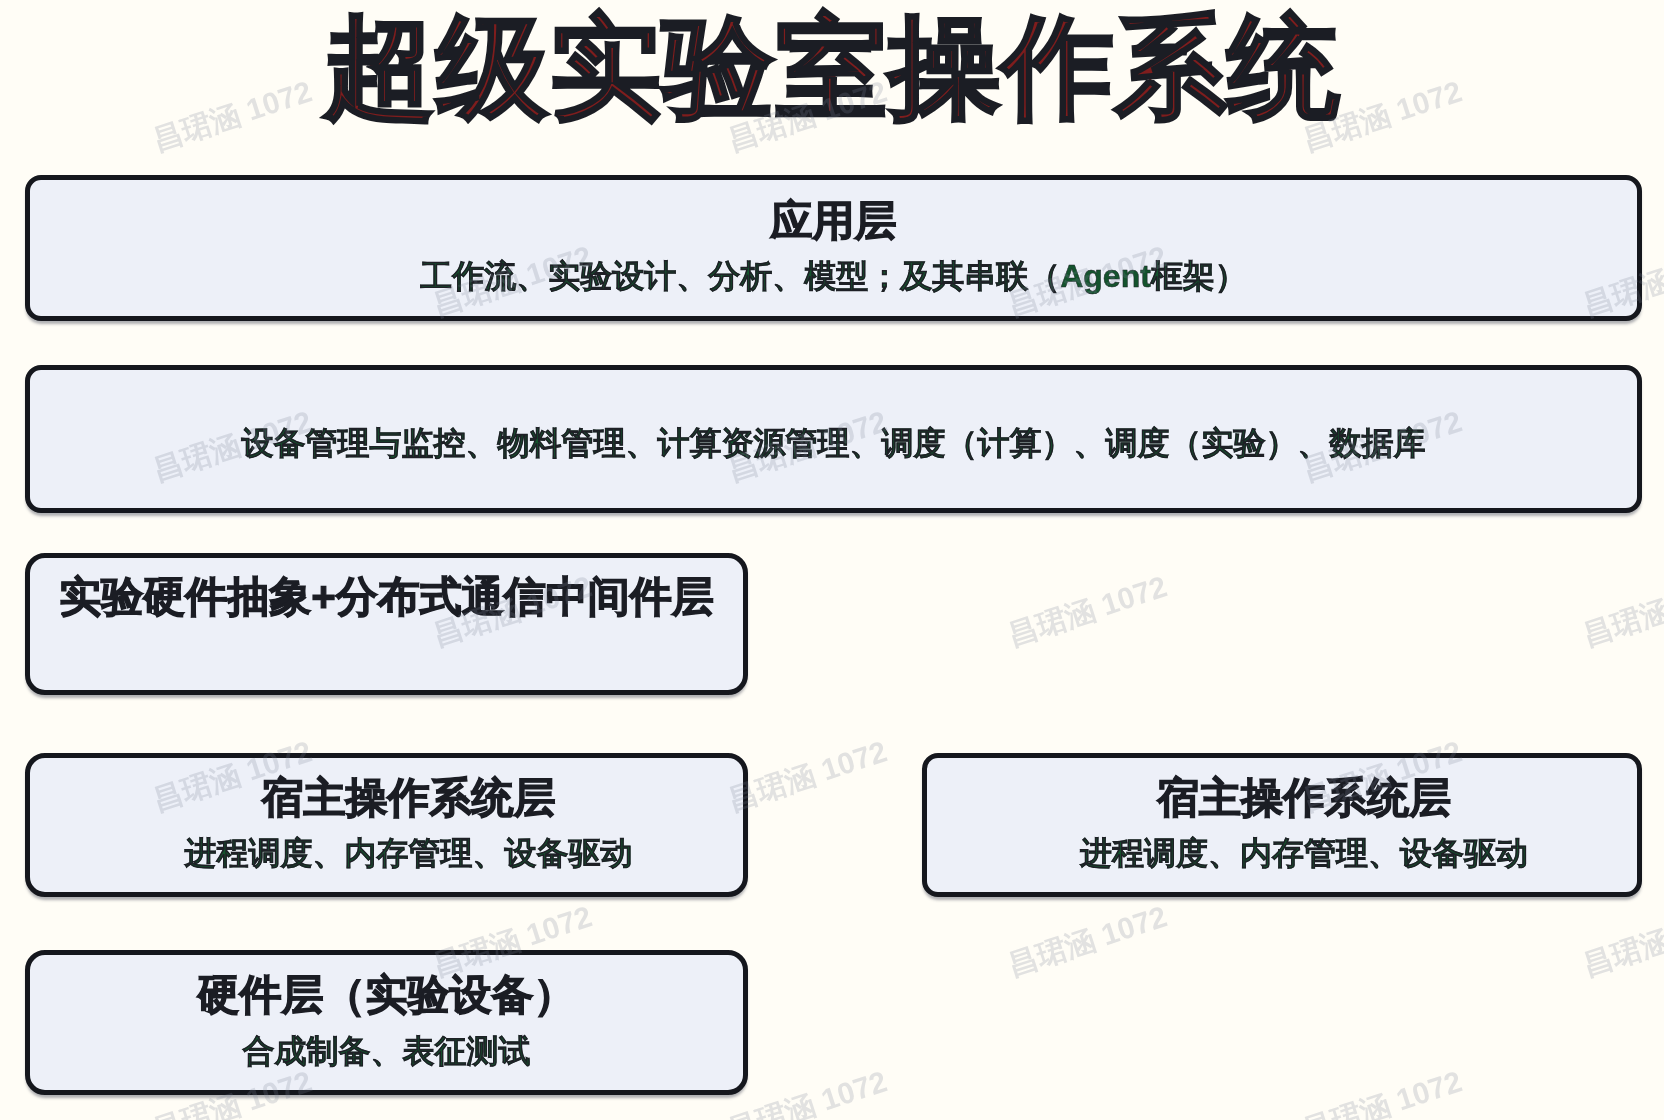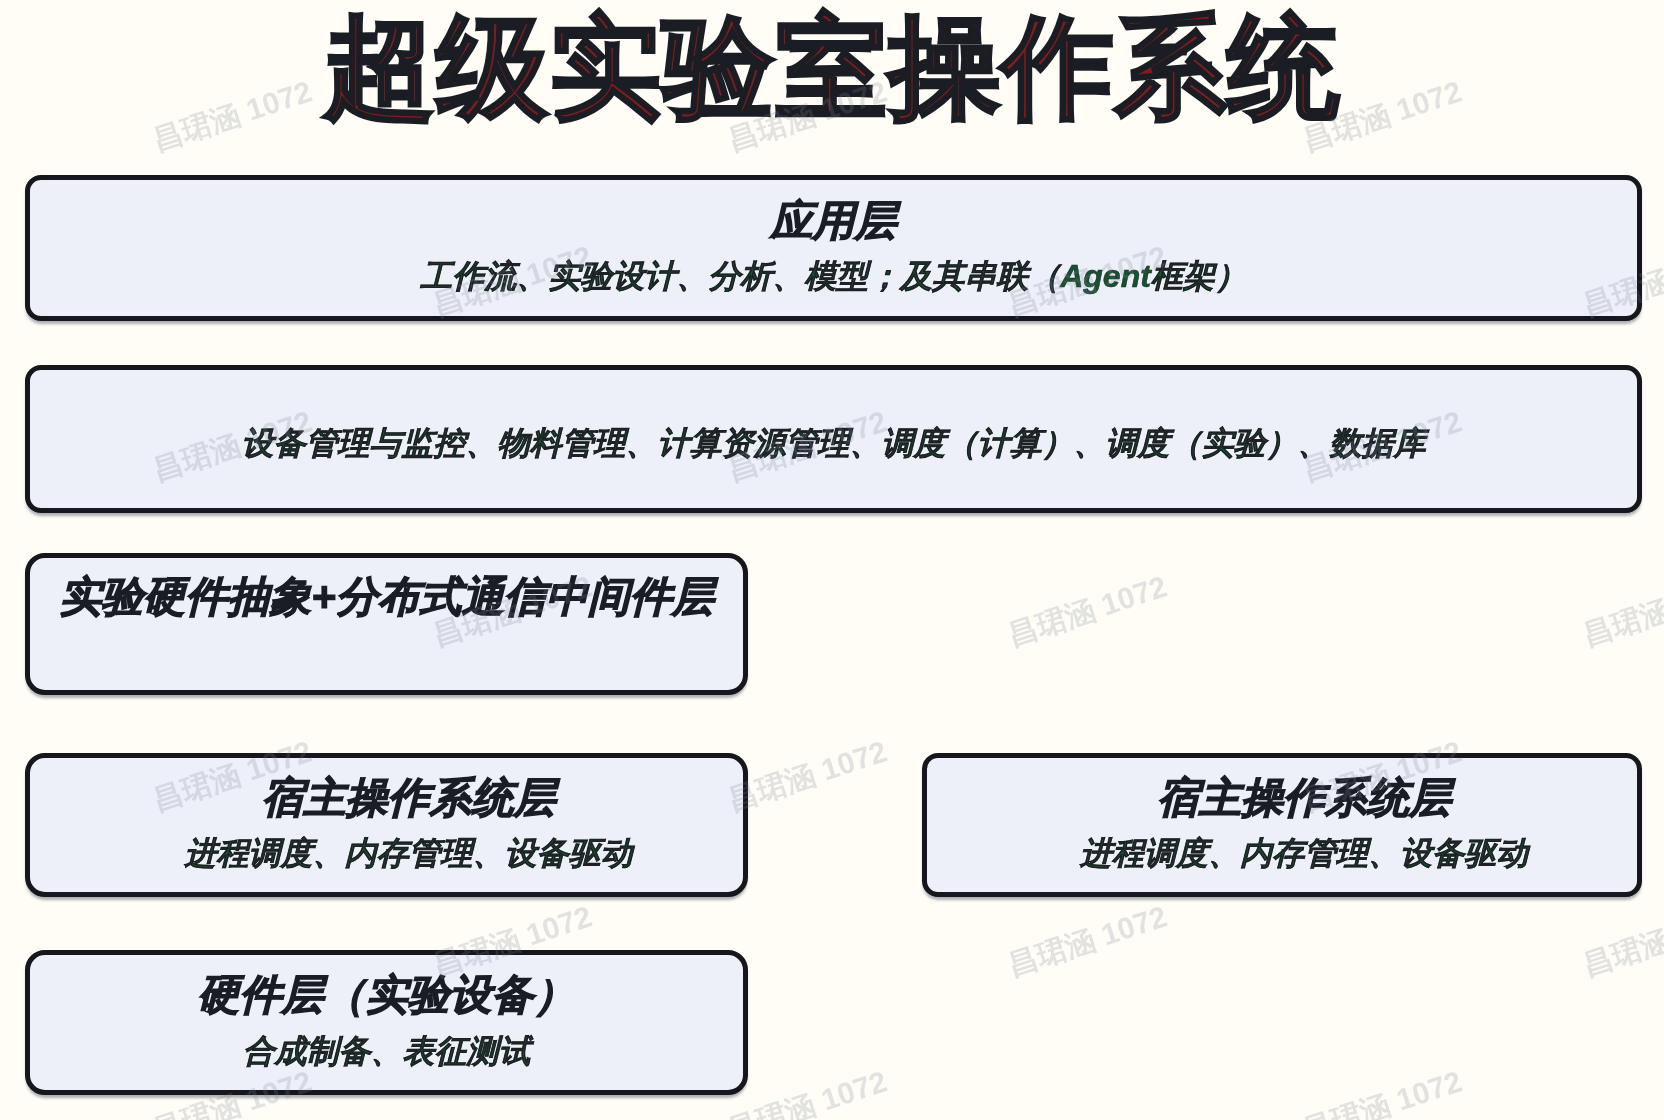--- a/index.html
+++ b/index.html
@@ -33,21 +33,20 @@
     background: #edf0f8;
     border: 5px solid #15171d;
     border-radius: 16px;
     box-sizing: border-box;
     display: flex;
     flex-direction: column;
     align-items: center;
     justify-content: center;
     text-align: center;
     box-shadow: 0 4px 3px -1px rgba(75,80,95,0.45);
-    font-style: italic;
   }
   .box-title {
     font-size: 42px;
     font-weight: 800;
     color: #1b1d24;
     line-height: 1.15;
     -webkit-text-stroke: 1.2px #1b1d24;
     white-space: nowrap;
   }
   .box-subtitle {

